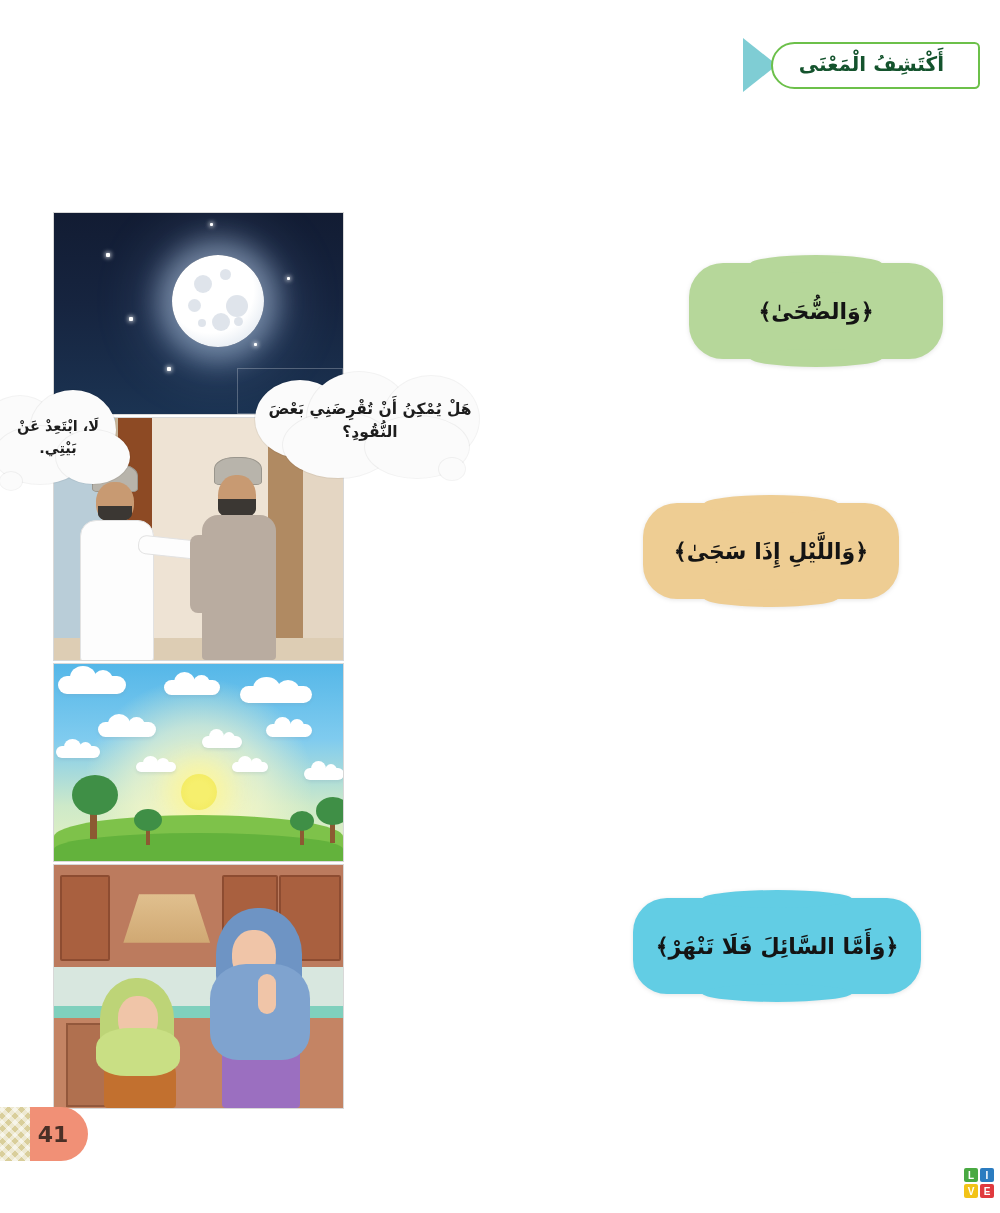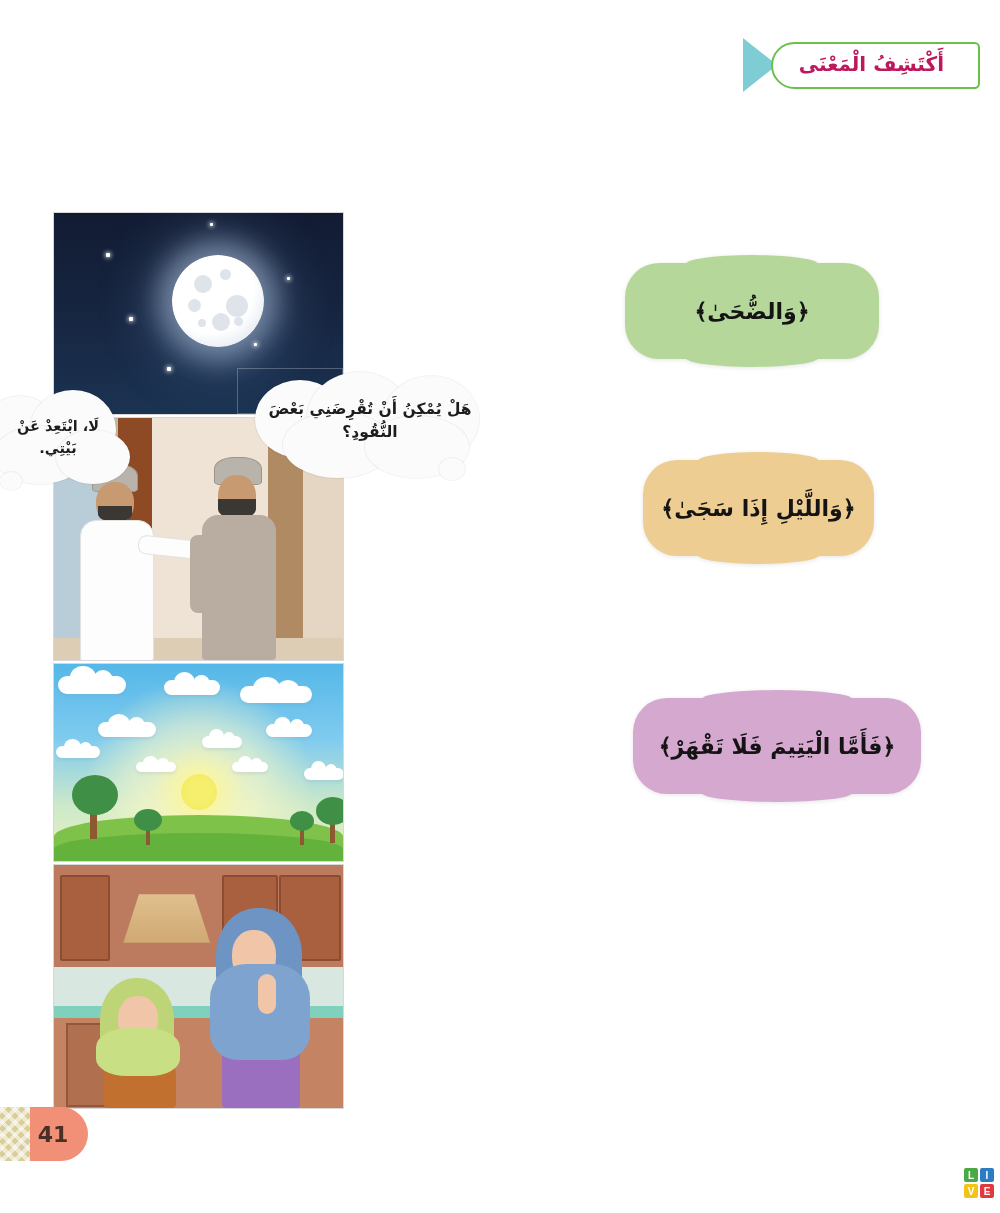--- a/index.html
+++ b/index.html
@@ -151,22 +151,22 @@
     direction:rtl;
     box-sizing:border-box;
     border-radius:26px;
     filter:drop-shadow(0 1px 2px rgba(0,0,0,.10));
   }
   .verse-inner{
     position:relative;z-index:2;
     color:#141414;font-size:22px;font-weight:bold;
     white-space:nowrap;padding:0 16px;text-align:center;
   }
-  .card1{left:625px;top:263px;width:254px;height:96px;}
-  .card2{left:643px;top:460px;width:231px;height:96px;}
+  .card1{left:689px;top:263px;width:254px;height:96px;}
+  .card2{left:643px;top:503px;width:256px;height:96px;}
   .card3{left:633px;top:698px;width:288px;height:96px;}
   .card4{left:633px;top:898px;width:288px;height:96px;}
 
   
   .plaque{
     position:absolute;inset:0;
     border-radius:34px;
   }
   .plaque::before,.plaque::after{
     content:"";position:absolute;
@@ -215,21 +215,21 @@
     font-family:"Liberation Sans",sans-serif;
   }
 </style>
 <style>.verse-card:nth-of-type(1) .plaque::before,.verse-card:nth-of-type(1) .plaque::after{background:#b6d79a;}</style><style>.verse-card:nth-of-type(2) .plaque::before,.verse-card:nth-of-type(2) .plaque::after{background:#eecd93;}</style><style>.verse-card:nth-of-type(3) .plaque::before,.verse-card:nth-of-type(3) .plaque::after{background:#d5a9cf;}</style><style>.verse-card:nth-of-type(4) .plaque::before,.verse-card:nth-of-type(4) .plaque::after{background:#62cde4;}</style></head>
 <body>
 
 <div class="page">
 
   <div class="header-badge">
     <div class="badge-box" style="border-color: rgb(108, 192, 74);">
-      <div class="badge-text" style="color: #be185d;">أَكْتَشِفُ الْمَعْنَى</div>
+      <div class="badge-text" style="color: #14532d;">أَكْتَشِفُ الْمَعْنَى</div>
     </div>
     <div class="badge-arrow" style="border-left-color: rgb(127, 205, 212);"></div>
   </div>
 
 
   <div class="img-col">
 
     <div class="img-card img-night">
       <div class="night-bg"></div>
       <div class="moon">
@@ -391,28 +391,28 @@
   </div>
 
   <div class="verse-card card2">
     <div class="plaque" style="background: rgb(238, 205, 147);">
       <div class="plaque-top" style="background: rgb(238, 205, 147);"></div>
         <div class="plaque-bot" style="background: rgb(238, 205, 147);"></div>
     </div>
     <div class="verse-inner">﴿وَاللَّيْلِ إِذَا سَجَىٰ﴾</div>
   </div>
 
-  <div class="verse-card card3">
-    <div class="plaque" style="background: rgb(213, 169, 207);">
-      <div class="plaque-top" style="background: rgb(213, 169, 207);"></div>
-        <div class="plaque-bot" style="background: rgb(213, 169, 207);"></div>
-    </div>
-    <div class="verse-inner">﴿فَأَمَّا الْيَتِيمَ فَلَا تَقْهَرْ﴾</div>
-  </div>
-
+
+  <div class="verse-card card4">
+    <div class="plaque" style="background: rgb(98, 205, 228);">
+      <div class="plaque-top" style="background: rgb(98, 205, 228);"></div>
+        <div class="plaque-bot" style="background: rgb(98, 205, 228);"></div>
+    </div>
+    <div class="verse-inner">﴿وَأَمَّا السَّائِلَ فَلَا تَنْهَرْ﴾</div>
+  </div>
 
   <div class="pagenum" style="background: rgb(241, 144, 118);">
     <div class="pagenum-pattern"></div>
     <div class="pagenum-text">41</div>
   </div>
 
   <div class="lw-logo">
     <div class="lw-tiles">
       <div class="lw-tile" style="background: rgb(73, 169, 66);">L</div>
       <div class="lw-tile" style="background: rgb(43, 124, 192);">I</div>

